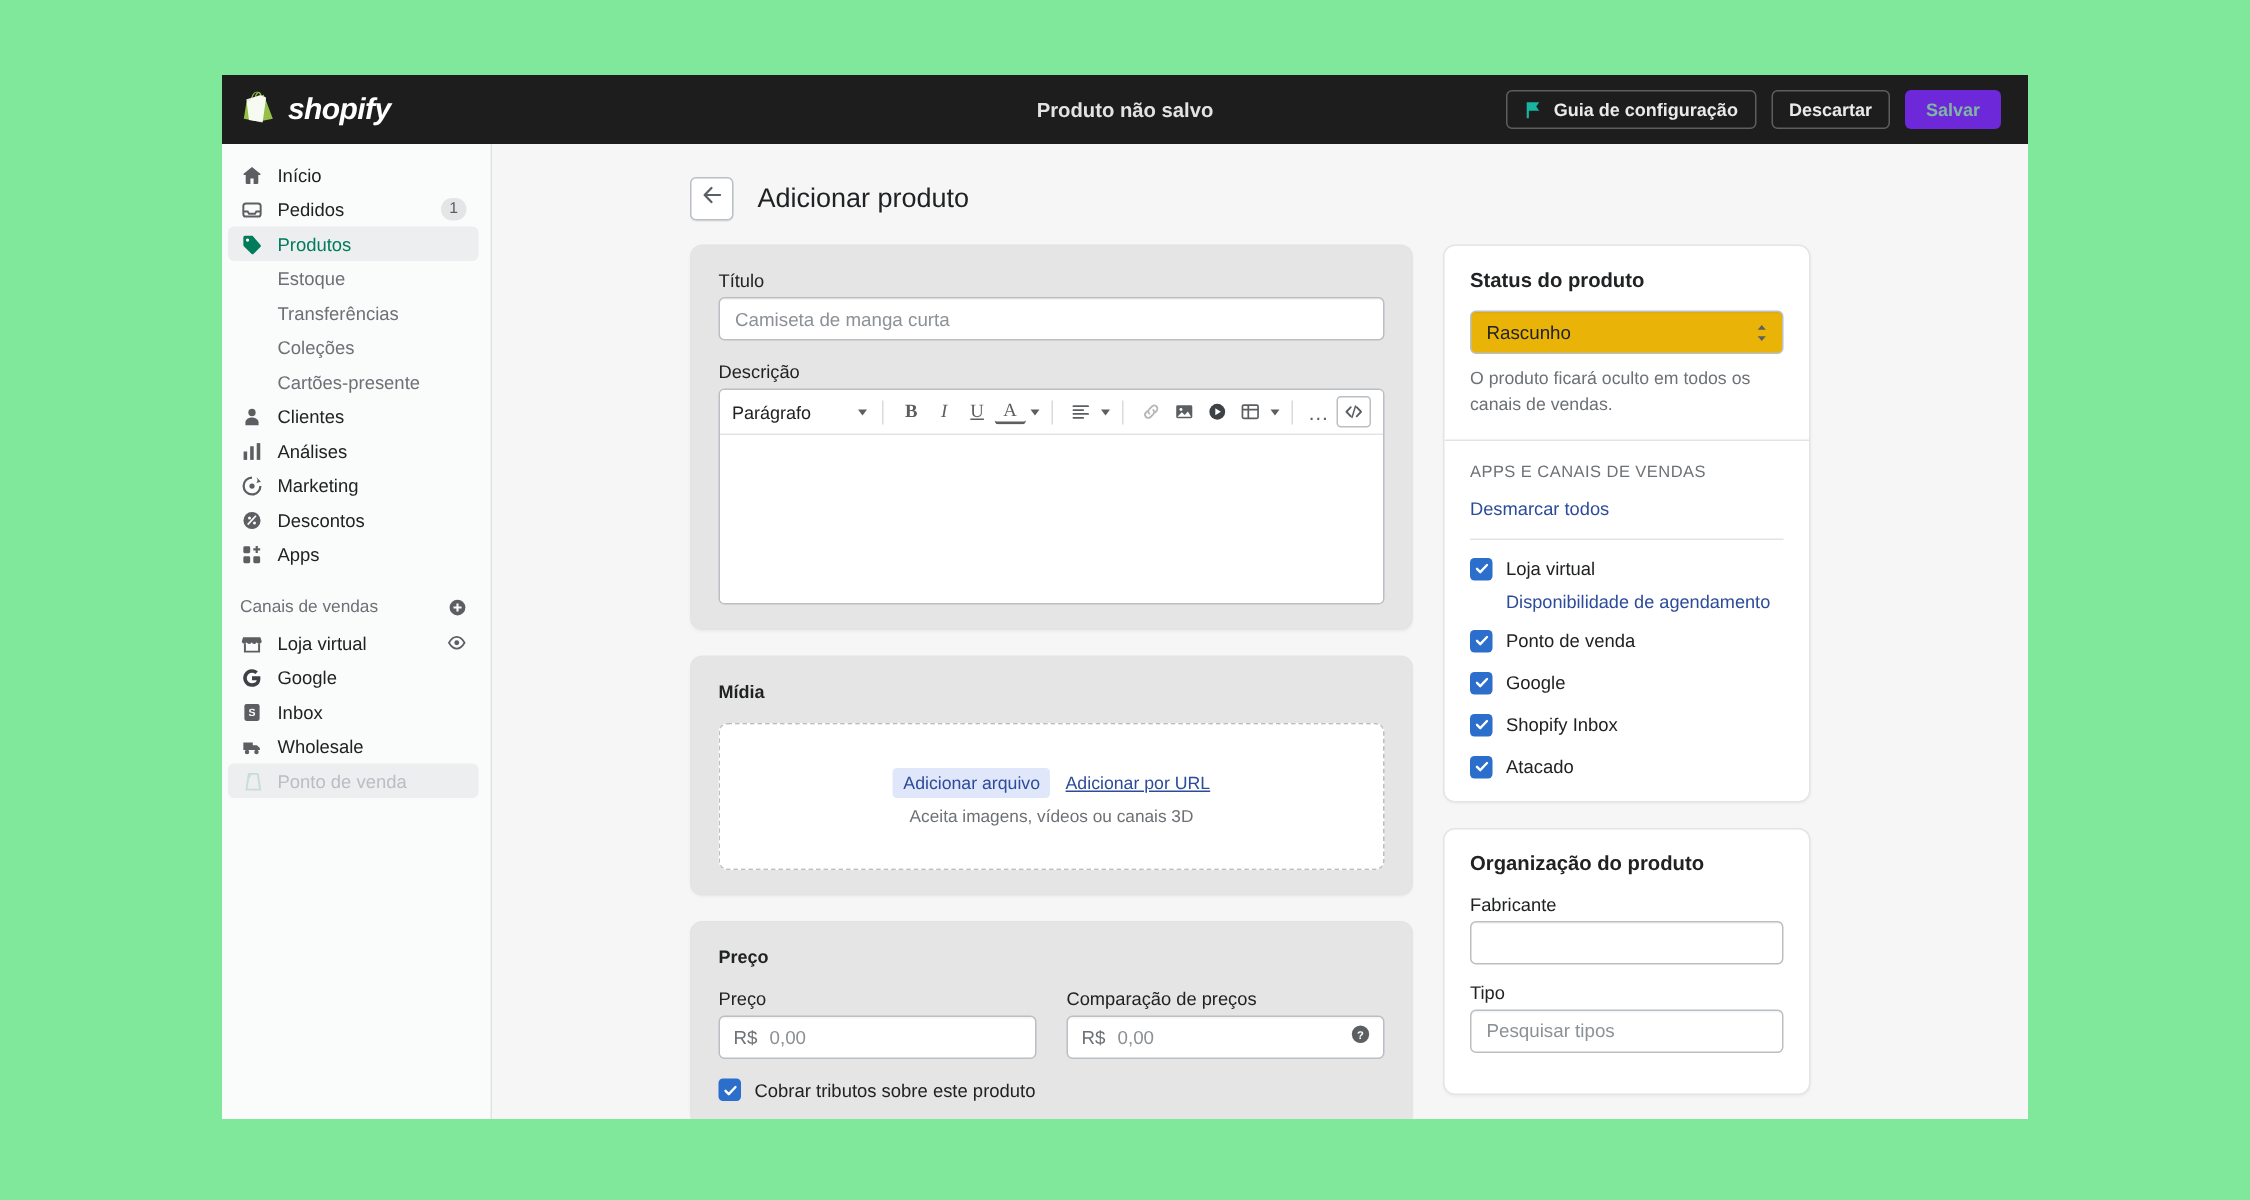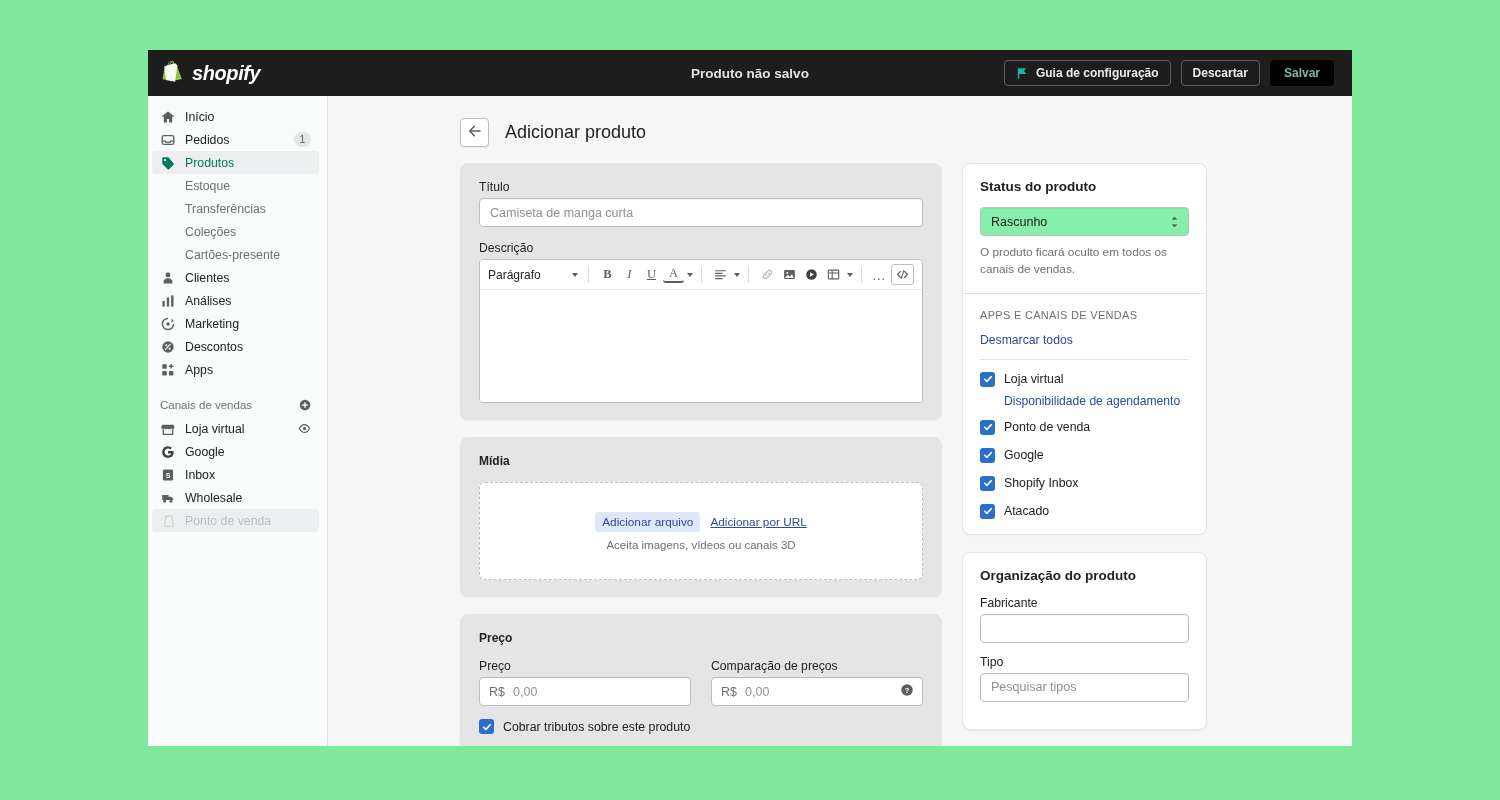--- a/index.html
+++ b/index.html
@@ -48,21 +48,21 @@
   .btn-outline {
     height: 26px; border: 1px solid #5c5f62; border-radius: 4px;
     background: transparent; color: #e9eaeb;
     font-size: 12px; font-weight: 600;
     padding: 0 11px; display: flex; align-items: center; gap: 7px;
     font-family: "Liberation Sans", sans-serif; cursor: pointer;
     white-space: nowrap;
   }
   .btn-save {
     height: 26px; border: none; border-radius: 4px;
-    background: #000000; color: #80b5a3;
+    background: #6d28d9; color: #80b5a3;
     font-size: 12px; font-weight: 600; padding: 0 14px;
     font-family: "Liberation Sans", sans-serif; cursor: default;
   }
   .flag-icon { width: 13px; height: 13px; display:block; }
 
   
   .body-wrap { display: flex; height: 650px; }
 
   
   .sidebar {
@@ -239,21 +239,21 @@
   .side-card {
     background: #fff; border: 1px solid #e3e4e5;
     border-radius: 8px; box-shadow: 0 1px 2px rgba(0,0,0,0.04);
     margin-bottom: 17px; overflow: hidden;
   }
   .side-sec { padding: 15px 17px; }
   .side-title { font-size: 13.5px; font-weight: 600; color: #202223; margin-bottom: 13px; }
   .select-wrap { position: relative; }
   .select-box {
     width: 100%; height: 29px; border: 1px solid #babfc3;
-    border-radius: 4px; background: #86efac; padding: 0 10px;
+    border-radius: 4px; background: #eab308; padding: 0 10px;
     font-size: 12.5px; color: #202223; display: flex;
     align-items: center; cursor: pointer;
     box-shadow: inset 0 1px 0 rgba(0,0,0,0.04);
   }
   .select-arrows {
     position: absolute; right: 10px; top: 50%;
     transform: translateY(-50%); display: flex;
     flex-direction: column; gap: 2px; pointer-events: none;
   }
   .helper-text { font-size: 11.8px; color: #6d7175; margin-top: 8px; line-height: 1.42; }

